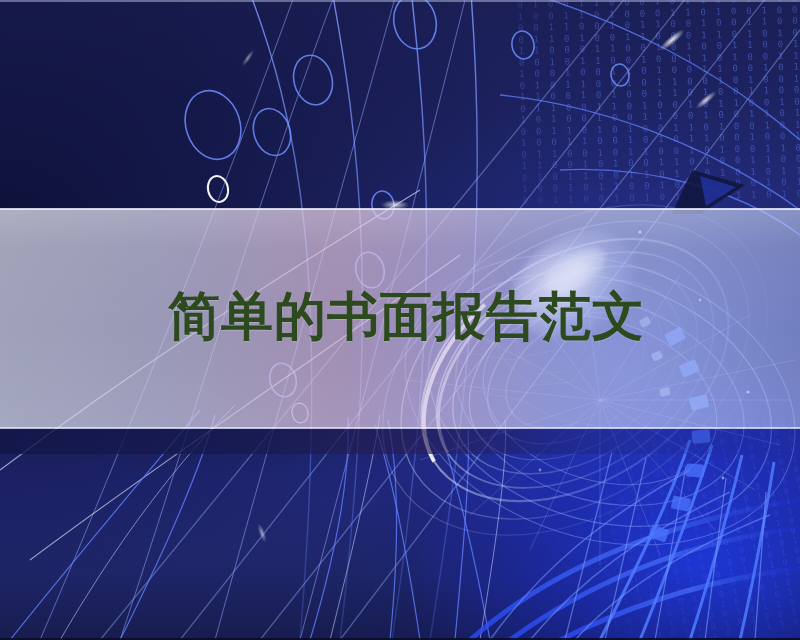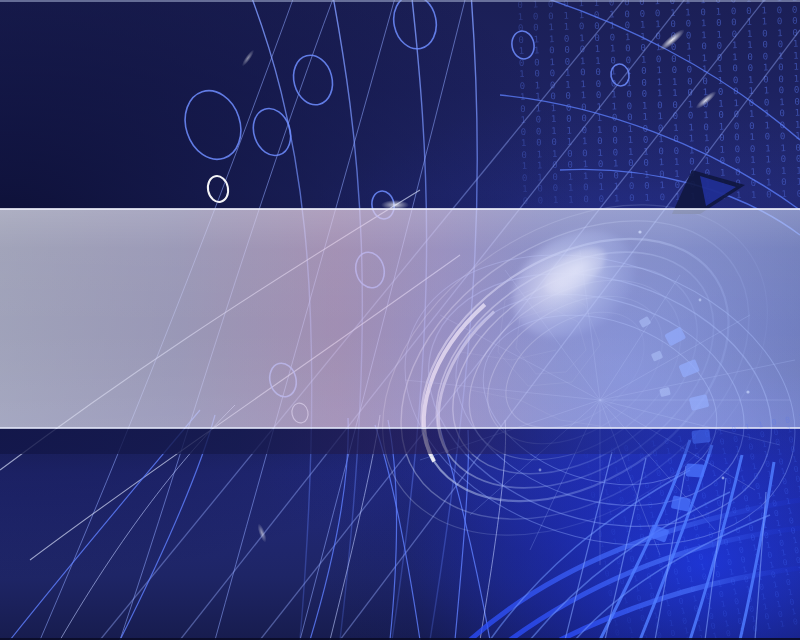--- a/index.html
+++ b/index.html
@@ -468,16 +468,17 @@
 0 1 1 0 0 1 1 0 0 1 0 1 1 0 1 0 0 1 1 0
 1 0 1 0 1 0 0 1 1 0 0 1 0 1 0 1 1 0 0 1
 0 0 1 1 0 1 1 0 0 1 1 0 1 0 0 1 0 0 1 1
 1 1 0 0 1 0 0 1 1 0 0 1 0 1 1 0 1 1 0 0
 0 1 0 1 1 0 1 0 0 1 1 0 1 0 0 1 0 0 1 1
 1 0 0 1 0 1 0 1 1 0 0 1 0 1 1 0 1 0 1 0
 0 1 1 0 1 0 1 0 0 1 0 1 1 0 1 0 0 1 0 1
 1 0 1 0 0 1 1 0 1 0 1 0 0 1 0 1 1 0 0 1
 0 0 1 1 0 0 1 1 0 1 0 1 1 0 0 1 0 1 0 0</div>
 
+  <div class="title">简单的书面报告范文</div>
 
   <div class="top-edge"></div>
   <div class="bottom-edge"></div>
 </div>
 
 </body></html>

